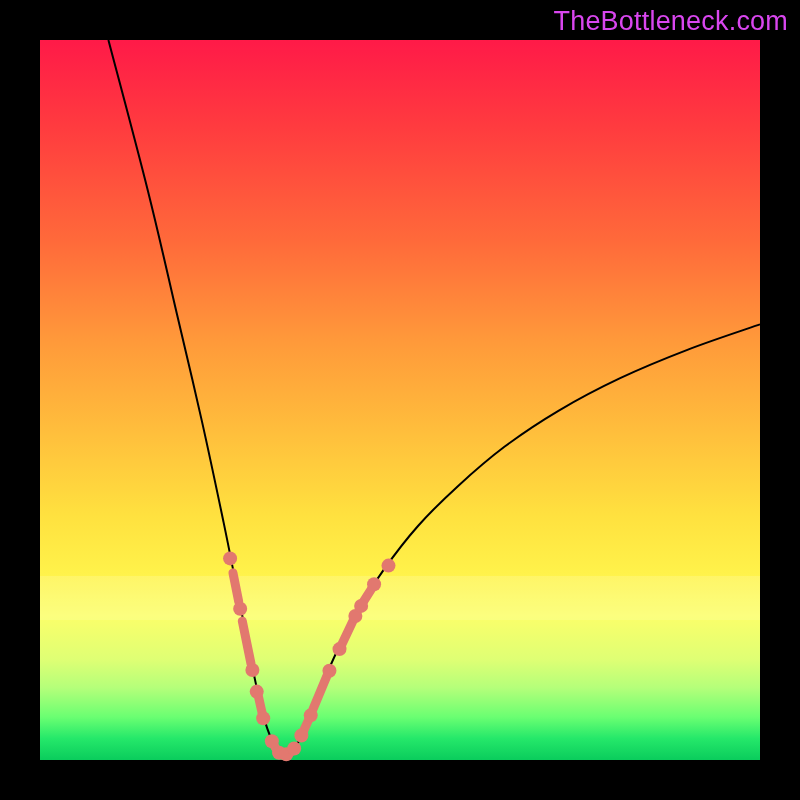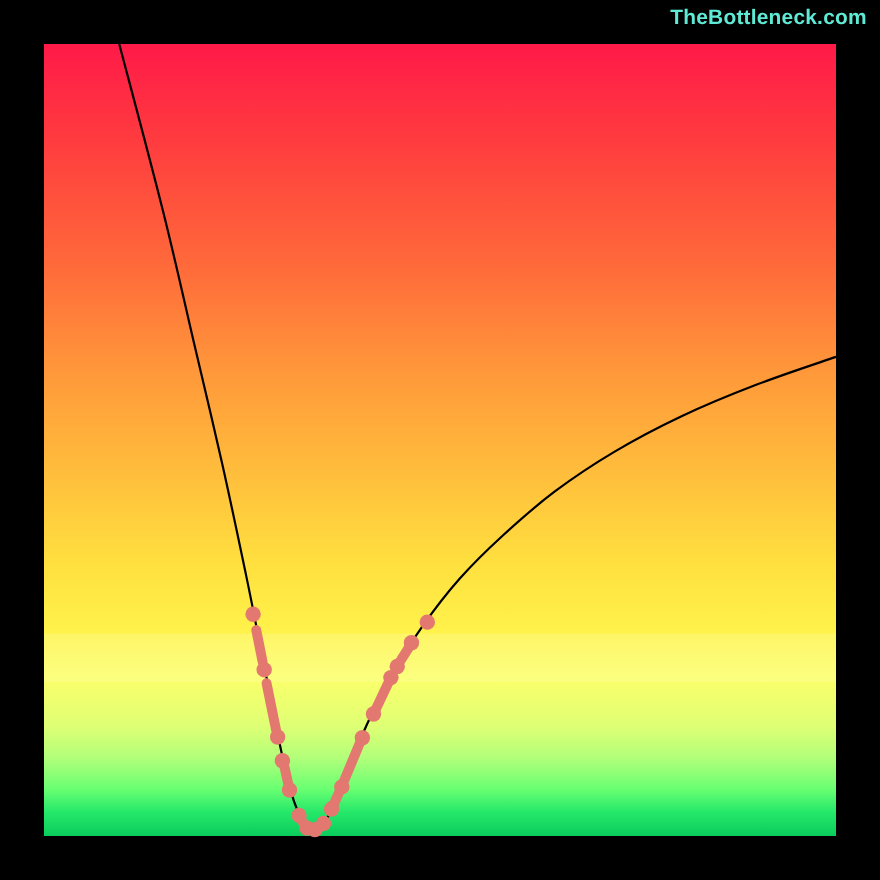--- a/index.html
+++ b/index.html
@@ -46,23 +46,23 @@
     position: absolute;
     left: 0;
     width: 100%;
     background: rgba(255,255,200,0.22);
     pointer-events: none;
   }
   .watermark {
     position: absolute;
     top: 6px;
     right: 12px;
-    color: #5eead4;
-    font-size: 19px;
-    font-weight: 700;
+    color: #d946ef;
+    font-size: 27px;
+    font-weight: 400;
     letter-spacing: 0.2px;
     user-select: none;
   }
   svg.curve {
     position: absolute;
     left: 0;
     top: 0;
     width: 720px;
     height: 720px;
     overflow: visible;

